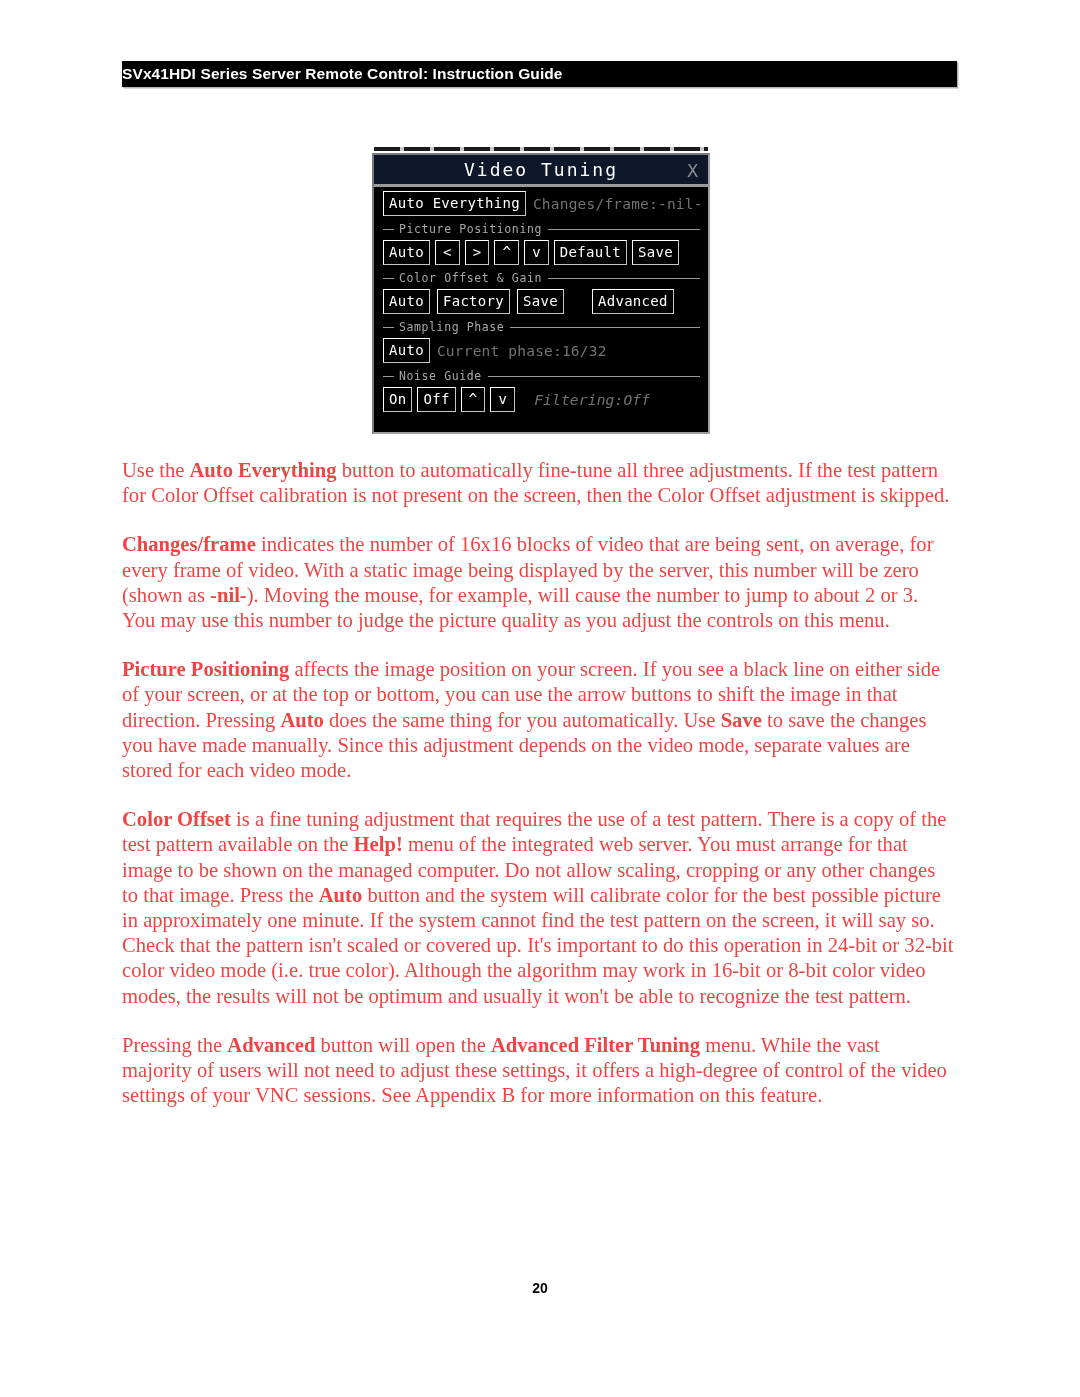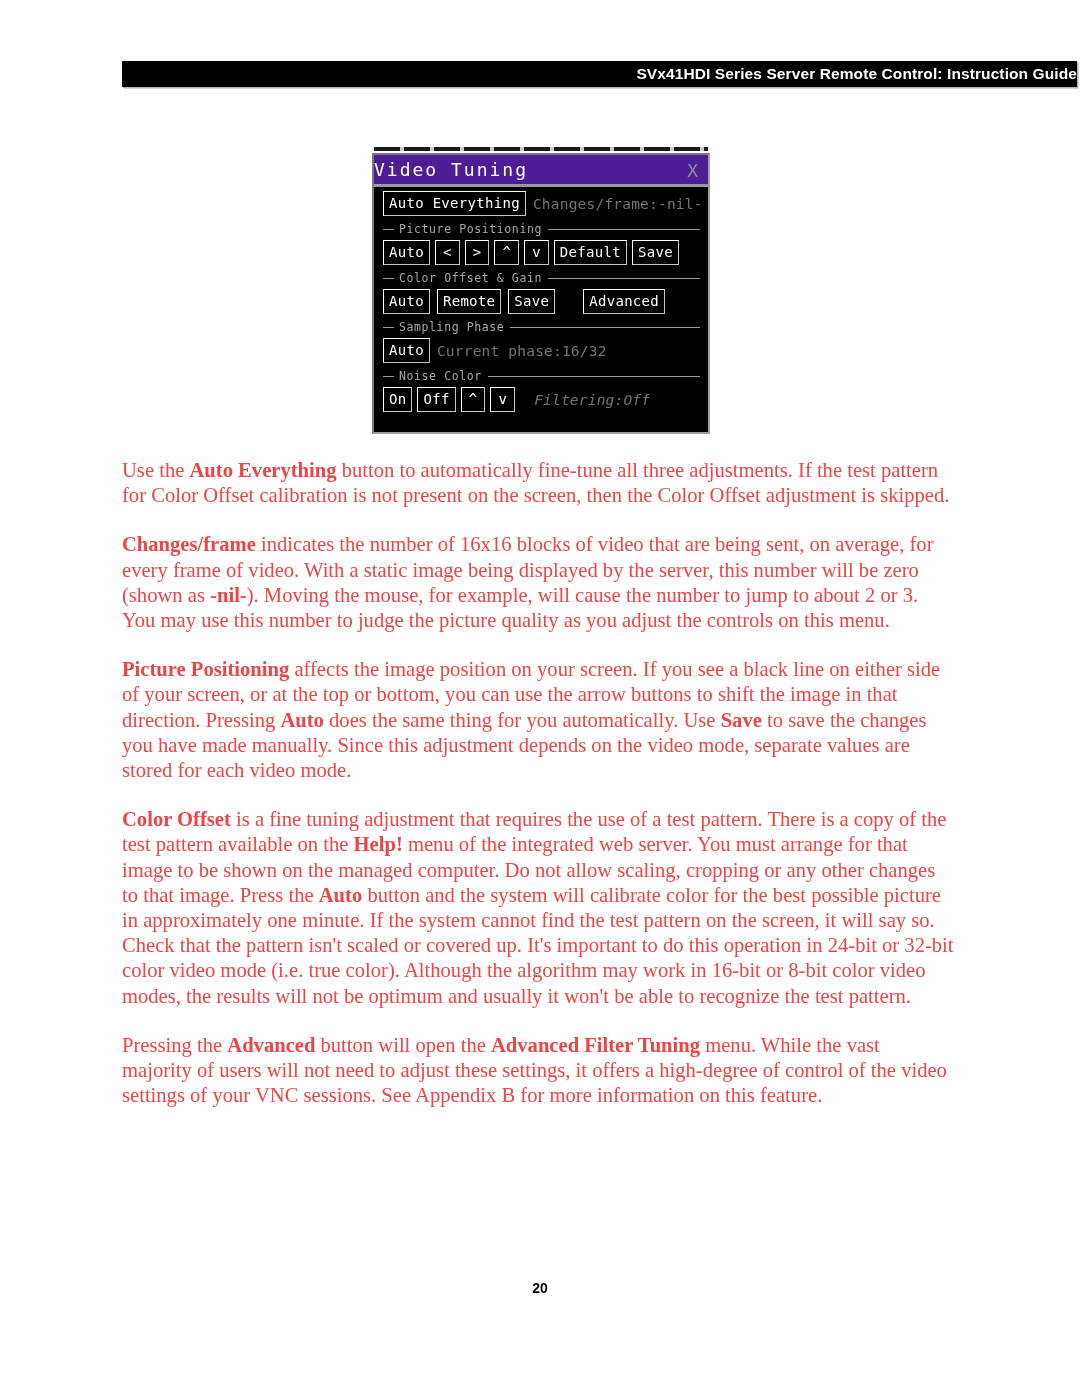--- a/index.html
+++ b/index.html
@@ -14,27 +14,27 @@
     font-family: "Liberation Serif", "DejaVu Serif", serif;
     color: #000000;
     overflow: hidden;
   }
 
   
   .header-banner {
     position: absolute;
     left: 122px;
     top: 61px;
-    width: 955px;
+    width: 835px;
     height: 26px;
     background: #000000;
     box-shadow: 1px 1px 0 0 #b4b4b4, 2px 2px 0 0 #d8d8d8;
     display: flex;
     align-items: center;
-    justify-content: flex-end;
+    justify-content: flex-start;
   }
   .header-banner-title {
     color: #ffffff;
     font-family: "Liberation Sans", "DejaVu Sans", sans-serif;
     font-size: 15.5px;
     font-weight: bold;
     letter-spacing: 0.1px;
     white-space: nowrap;
   }
 
@@ -66,25 +66,25 @@
     box-sizing: border-box;
     background: #000000;
     border: 2px solid #7a7a7a;
     border-right-color: #a0a0a0;
     border-bottom-color: #a0a0a0;
     font-family: "DejaVu Sans Mono", "Liberation Mono", monospace;
   }
   .dialog-titlebar {
     position: relative;
     height: 29px;
-    background: #4c1d95;
+    background: #0f172a;
     border-bottom: 3px solid #9b9b9b;
     display: flex;
     align-items: center;
-    justify-content: flex-start;
+    justify-content: center;
   }
   .dialog-title {
     color: #ffffff;
     font-size: 18px;
     letter-spacing: 2px;
     font-family: "DejaVu Sans Mono", "Liberation Mono", monospace;
   }
   .dialog-close {
     position: absolute;
     right: 10px;
@@ -235,39 +235,39 @@
         <button class="d-btn">Save</button>
       </div>
 
       <div class="d-group">
         <span class="dash"></span>
         <span class="cap">Color Offset &amp; Gain</span>
         <span class="line"></span>
       </div>
       <div class="d-row">
         <button class="d-btn">Auto</button>
-        <button class="d-btn">Remote</button>
+        <button class="d-btn">Factory</button>
         <button class="d-btn">Save</button>
         <span class="spacer-wide"></span>
         <button class="d-btn">Advanced</button>
       </div>
 
       <div class="d-group">
         <span class="dash"></span>
         <span class="cap">Sampling Phase</span>
         <span class="line"></span>
       </div>
       <div class="d-row">
         <button class="d-btn">Auto</button>
         <span class="d-text">Current phase:16/32</span>
       </div>
 
       <div class="d-group">
         <span class="dash"></span>
-        <span class="cap">Noise Color</span>
+        <span class="cap">Noise Guide</span>
         <span class="line"></span>
       </div>
       <div class="d-row tight">
         <button class="d-btn">On</button>
         <button class="d-btn">Off</button>
         <button class="d-btn arrow">^</button>
         <button class="d-btn arrow">v</button>
         <span class="d-text" style="margin-left:14px;font-style:italic;">Filtering:Off</span>
       </div>
 

